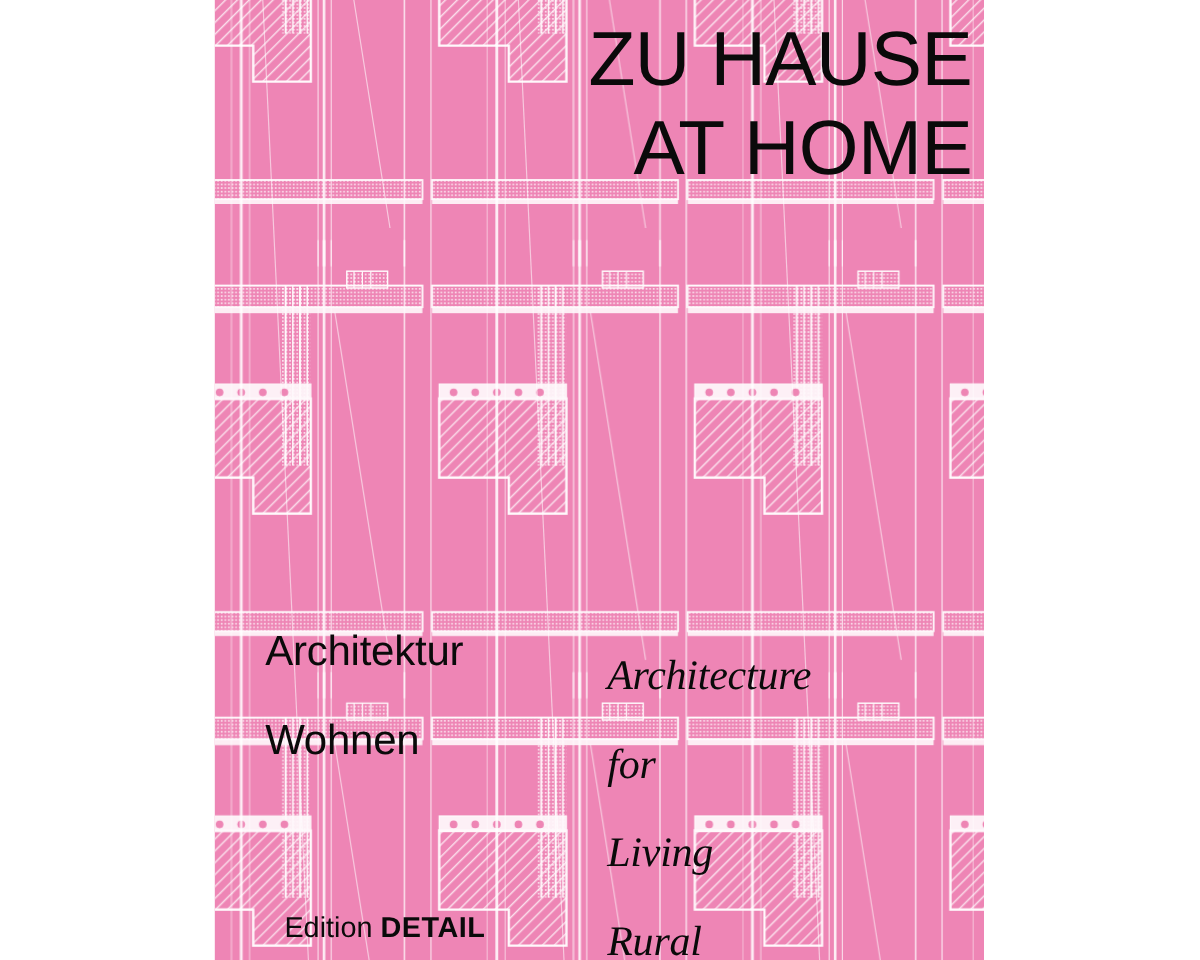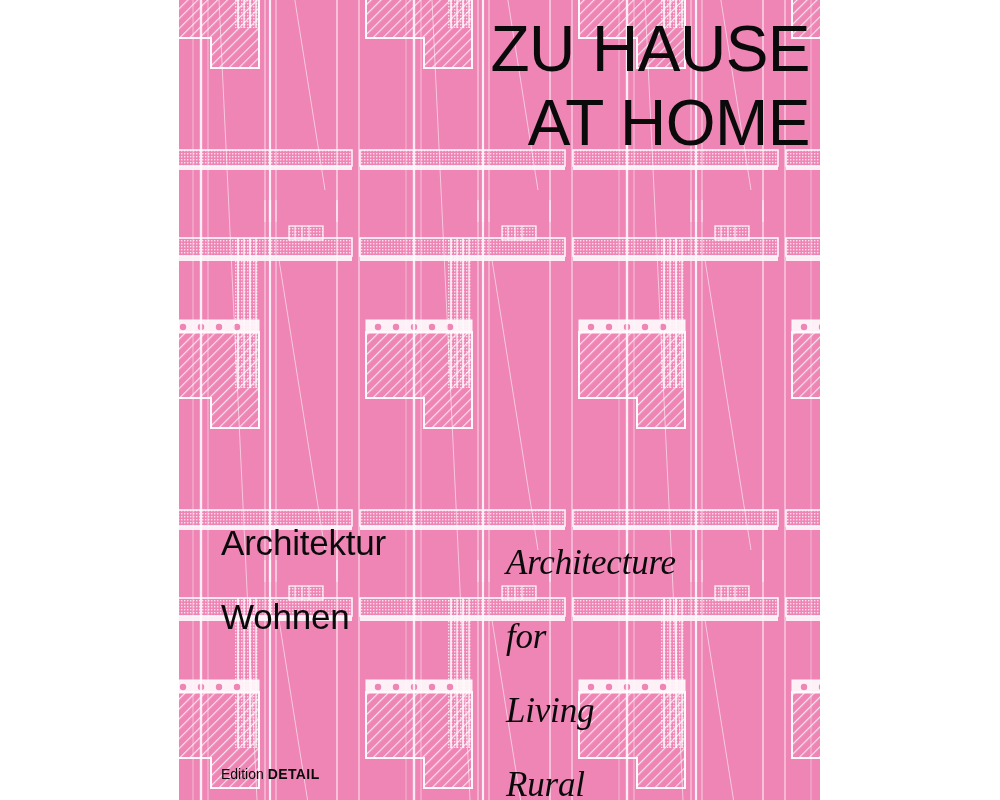--- a/index.html
+++ b/index.html
@@ -81,25 +81,25 @@
     font-size: 35px;
     line-height: 46px;
     letter-spacing: -0.2px;
     white-space: nowrap;
     margin-top: 28px;
   }
   #subtitle-en .sub-line { font-style: italic; }
 
   #publisher {
     position: absolute;
-    left: 42px;
+    left: 58px;
     top: 762px;
     z-index: 6;
     color: #0a0a0a;
-    font-size: 14px;
+    font-size: 24px;
     line-height: 24px;
     white-space: nowrap;
   }
   #publisher .pub-word {
     font-weight: 400;
     letter-spacing: 0px;
   }
   #publisher .pub-brand {
     font-weight: 700;
     letter-spacing: 0.4px;

